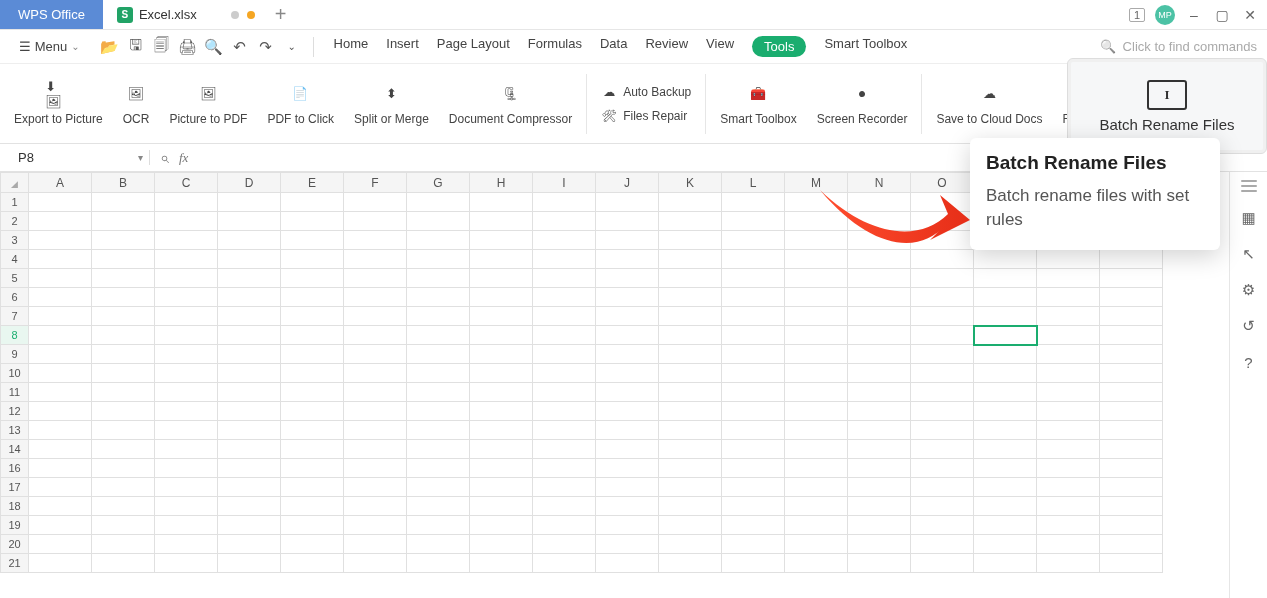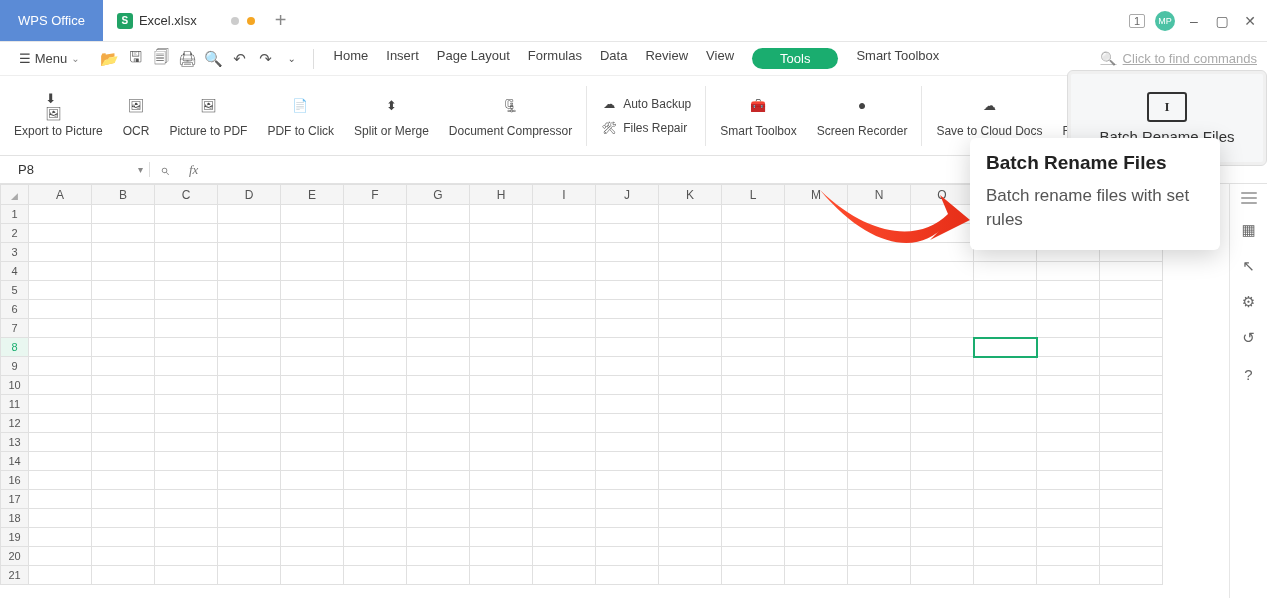--- a/index.html
+++ b/index.html
@@ -1,19 +1,19 @@
 <!DOCTYPE html>
 <html><head>
 <meta charset="utf-8">
 <style>
 * { margin: 0; padding: 0; box-sizing: border-box; font-family: -apple-system, "Segoe UI", Arial, sans-serif; }
 body { width: 1267px; height: 598px; background: #fff; overflow: hidden; font-size: 13px; color: #333; position: relative; }
 
 
-.titlebar { height: 42px; display: flex; align-items: center; background: #fff; border-bottom: 1px solid #e6e6e6; }
+.titlebar { height: 30px; display: flex; align-items: center; background: #fff; border-bottom: 1px solid #e6e6e6; }
 .titlebar .app { background: #5b8bd6; color: #fff; padding: 0 18px; height: 100%; display: flex; align-items: center; font-size: 13px; }
 .titlebar .tab { display: flex; align-items: center; padding: 0 14px; height: 100%; gap: 6px; }
 .titlebar .tab .xlsicon { width: 16px; height: 16px; background: #21a366; border-radius: 3px; display: inline-flex; align-items: center; justify-content: center; color: #fff; font-size: 10px; font-weight: bold; }
 .titlebar .dots { margin-left: 20px; display: flex; gap: 8px; align-items: center; }
 .titlebar .dot { width: 8px; height: 8px; border-radius: 50%; }
 .titlebar .dot.g { background: #ccc; }
 .titlebar .dot.o { background: #f5a623; }
 .titlebar .newtab { margin-left: 20px; font-size: 20px; color: #888; }
 .titlebar .right { margin-left: auto; display: flex; align-items: center; gap: 10px; padding-right: 8px; }
 .titlebar .badge1 { border: 1px solid #aaa; padding: 0 4px; font-size: 11px; color: #666; border-radius: 2px; }
@@ -23,43 +23,43 @@
 
 .menurow { height: 34px; display: flex; align-items: center; padding: 0 10px; gap: 6px; border-bottom: 1px solid #eee; }
 .menurow .menubtn { display: flex; align-items: center; gap: 4px; padding: 3px 8px; border: 1px solid transparent; color: #444; }
 .menurow .hamb { display: inline-block; }
 .menurow .hamb::before { content: "☰"; font-size: 13px; }
 .menurow .quickicons { display: flex; gap: 8px; margin-left: 6px; }
 .menurow .quickicons i { width: 18px; height: 18px; display: inline-flex; align-items: center; justify-content: center; color: #555; font-style: normal; font-size: 15px; }
 .menurow .sep { width: 1px; height: 20px; background: #ddd; margin: 0 6px; }
 .menurow .tabs { display: flex; gap: 18px; margin-left: 8px; }
 .menurow .tabs span { color: #444; cursor: pointer; }
-.menurow .tabs span.active { background: #1aad6f; color: #fff; padding: 3px 28px; border-radius: 12px; font-weight: 500; }
-.menurow .search { margin-left: auto; display: flex; align-items: center; gap: 6px; color: #aaa; text-decoration: underline; }
+.menurow .tabs span.active { background: #1aad6f; color: #fff; padding: 3px 12px; border-radius: 12px; font-weight: 500; }
+.menurow .search { margin-left: auto; display: flex; align-items: center; gap: 6px; color: #aaa; }
 .menurow .search .mag::before { content: "🔍"; font-size: 13px; filter: grayscale(1); opacity: .7; }
 
 
 .ribbon { height: 80px; display: flex; align-items: center; border-bottom: 1px solid #e2e2e2; padding: 0 4px; position: relative; overflow: visible; }
 .ribbon .group { display: flex; flex-direction: column; align-items: center; justify-content: center; padding: 4px 10px; height: 100%; gap: 6px; }
 .ribbon .group .gicon { width: 26px; height: 26px; display: flex; align-items: center; justify-content: center; color: #444; }
 .ribbon .group .glabel { font-size: 12px; color: #444; white-space: nowrap; text-align: left; line-height: 1.15; }
 .ribbon .vline { width: 1px; height: 60px; background: #e6e6e6; margin: 0 4px; }
 .ribbon .stack { display: flex; flex-direction: column; gap: 8px; padding: 0 10px; }
 .ribbon .stack .row { display: flex; align-items: center; gap: 6px; font-size: 12px; color: #444; }
 .ribbon .stack .row .si { width: 16px; height: 16px; display: inline-flex; align-items: center; justify-content: center; }
 .ribbon .batch { position: absolute; right: 0; top: -6px; height: 96px; width: 200px; border: 1px solid #ddd; border-radius: 6px; background: #f6f7f8; display: flex; flex-direction: column; align-items: center; justify-content: center; gap: 6px; box-shadow: 0 0 0 3px #f0f0f0 inset; }
 .ribbon .batch .bicon { width: 40px; height: 30px; border: 2px solid #333; border-radius: 3px; display: flex; align-items: center; justify-content: center; font-family: serif; font-weight: bold; position: relative; }
 .ribbon .batch .bicon::after { content: ""; position: absolute; right: -8px; bottom: -6px; width: 40px; height: 30px; border: 2px solid #333; border-radius: 3px; background: transparent; z-index: -1; }
 .ribbon .batch .blabel { font-size: 15px; color: #333; }
 
 
 .fxrow { height: 28px; display: flex; align-items: center; border-bottom: 1px solid #e2e2e2; text-align: center; }
 .fxrow .cellref { width: 150px; border-right: 1px solid #ddd; display: flex; align-items: center; padding: 0 18px; position: relative; font-family: "Courier New", monospace; font-size: 13px; }
 .fxrow .cellref .dd { position: absolute; right: 6px; color: #888; font-size: 10px; }
-.fxrow .tools { display: flex; align-items: center; gap: 20px; padding: 0 10px; color: #777; font-size: 13px; }
+.fxrow .tools { display: flex; align-items: center; gap: 10px; padding: 0 10px; color: #777; font-size: 13px; }
 .fxrow .tools .mag::before { content: "⌕"; font-size: 16px; transform: scaleX(-1); display: inline-block; }
 .fxrow .tools .fx { font-style: italic; font-family: serif; }
 .fxrow .formula { flex: 1; }
 
 
 .sheetwrap { display: flex; height: calc(100% - 30px - 34px - 80px - 28px); }
 .sheet { flex: 1; overflow: hidden; position: relative; }
 table.sprd { border-collapse: collapse; table-layout: fixed; }
 table.sprd th, table.sprd td { border: 1px solid #e0e0e0; height: 19px; }
 table.sprd thead th { background: #f5f5f5; font-weight: normal; font-size: 12px; color: #555; text-align: center; height: 20px; width: 63px; }

